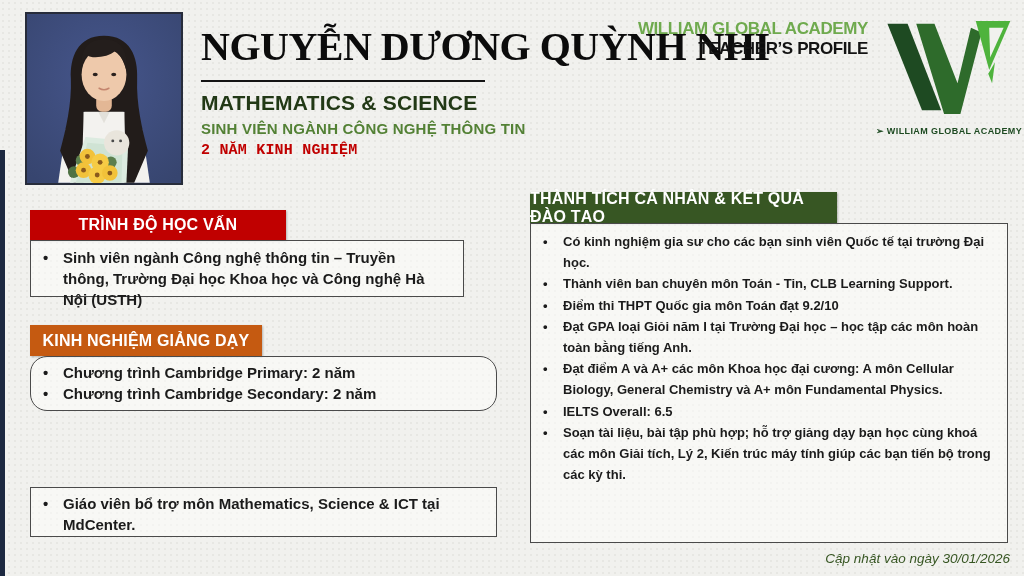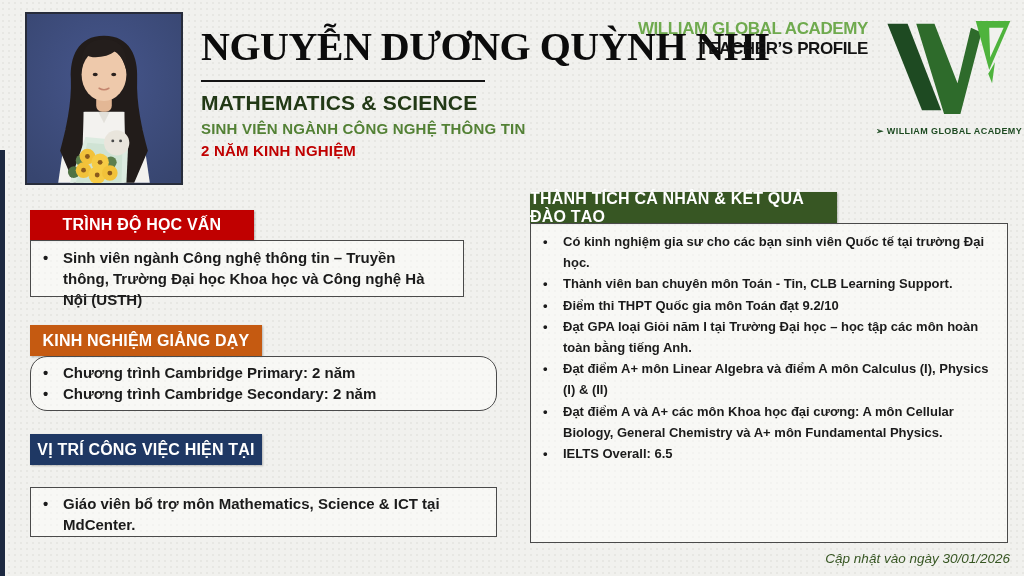--- a/index.html
+++ b/index.html
@@ -20,37 +20,37 @@
     border:2px solid #272c3a; background:#3e4e82; }
   .photo-frame svg { display:block; width:100%; height:100%; }
 
   
   .title-block { position:absolute; left:201px; top:24px; }
   .name { font-family:"Liberation Serif", serif; font-weight:700; font-size:40px;
     line-height:46px; color:#0c0c0c; letter-spacing:-0.5px; white-space:nowrap; }
   .name-rule { margin-top:10px; width:284px; height:2px; background:#141414; }
   .subject { margin-top:9px; font-weight:700; font-size:21px; color:#223916; letter-spacing:0.2px; }
   .role    { margin-top:5px; font-weight:700; font-size:15px; color:#538135; letter-spacing:0.2px; }
-  .exp     { margin-top:5px; font-weight:700; font-size:15px; color:#c00000; letter-spacing:0.2px; }
+  .exp     { margin-top:5px; font-weight:700; font-size:15px; color:#c00000; letter-spacing:0.2px;font-family:Liberation Mono, monospace; }
 
   
   .brand-block { position:absolute; top:19px; right:156px; text-align:right; }
   .brand-academy { font-weight:700; font-size:17px; color:#6faa4e; letter-spacing:-0.4px; white-space:nowrap; }
   .brand-doc     { font-weight:700; font-size:17px; color:#131313; letter-spacing:-0.4px; white-space:nowrap; }
 
   .logo-block { position:absolute; left:876px; top:20px; width:140px; text-align:center; }
   .logo-block svg { display:block; margin:0 auto; }
   .logo-tagline { margin-top:10px; font-weight:700; font-size:9px; color:#1d4a21;
     letter-spacing:0.4px; white-space:nowrap; }
 
   
   .panel-header { position:absolute; display:flex; align-items:center; justify-content:center;
     color:#ffffff; font-weight:700; font-size:16px; letter-spacing:0.2px;
     box-shadow:1px 1px 2px rgba(0,0,0,0.25); }
-  .hdr-red    { left:30px; top:210px; width:224px; height:30px; background:#c00000; }
+  .hdr-red    { left:30px; top:210px; width:256px; height:30px; background:#c00000; }
   .hdr-orange { left:30px; top:325px; width:232px; height:31px; background:#c55a11; }
   .hdr-navy   { left:30px; top:434px; width:232px; height:31px; background:#1f3864; }
   .hdr-green  { left:530px; top:192px; width:307px; height:31px; background:#375623; }
 
   .panel-box { position:absolute; border:1px solid #4a4a4a; background:rgba(253,253,251,0.55); }
   .box-1 { left:30px; top:240px; width:434px; height:57px; padding:6px 20px 4px 2px; }
   .box-2 { left:30px; top:356px; width:467px; height:55px; padding:5px 8px 4px 2px;border-radius:17px; }
   .box-3 { left:30px; top:465px; width:467px; height:50px; padding:5px 8px 4px 2px;margin-top:22px; }
   .box-4 { left:530px; top:223px; width:478px; height:320px; padding:7px 10px 4px 2px; }
 
@@ -152,35 +152,34 @@
   </div>
 
   <div class="panel-header hdr-orange">KINH NGHIỆM GIẢNG DẠY</div>
   <div class="panel-box box-2">
     <ul class="bullets">
         <li>Chương trình Cambridge Primary: 2 năm</li>
         <li>Chương trình Cambridge Secondary: 2 năm</li>
       </ul>
   </div>
 
-  <div class="panel-header hdr-navy">VỊ TRÍ CÔNG VIỆC HIỆN TẠI</div>
   <div class="panel-box box-3">
     <ul class="bullets">
         <li>Giáo viên bổ trợ môn Mathematics, Science &amp; ICT tại MdCenter.</li>
       </ul>
   </div>
 
   <div class="panel-header hdr-green">THÀNH TÍCH CÁ NHÂN &amp; KẾT QUẢ ĐÀO TẠO</div>
   <div class="panel-box box-4">
     <ul class="bullets">
         <li>Có kinh nghiệm gia sư cho các bạn sinh viên Quốc tế tại trường Đại học.</li>
         <li>Thành viên ban chuyên môn Toán - Tin, CLB Learning Support.</li>
         <li>Điểm thi THPT Quốc gia môn Toán đạt 9.2/10</li>
         <li>Đạt GPA loại Giỏi năm I tại Trường Đại học – học tập các môn hoàn toàn bằng tiếng Anh.</li>
-        <li>Đạt điểm A+ môn Linear Algebra và điểm A môn Calculus (I), Physics (I) &amp; (II)</li>
         <li>Đạt điểm A và A+ các môn Khoa học đại cương: A môn Cellular Biology, General Chemistry và A+ môn Fundamental Physics.</li>
         <li>IELTS Overall: 6.5</li>
+        <li>Soạn tài liệu, bài tập phù hợp; hỗ trợ giảng dạy bạn học cùng khoá các môn Giải tích, Lý 2, Kiến trúc máy tính giúp các bạn tiến bộ trong các kỳ thi.</li>
       </ul>
   </div>
 
   <div class="footer">Cập nhật vào ngày 30/01/2026</div>
 
 </div>
 
 </body></html>

